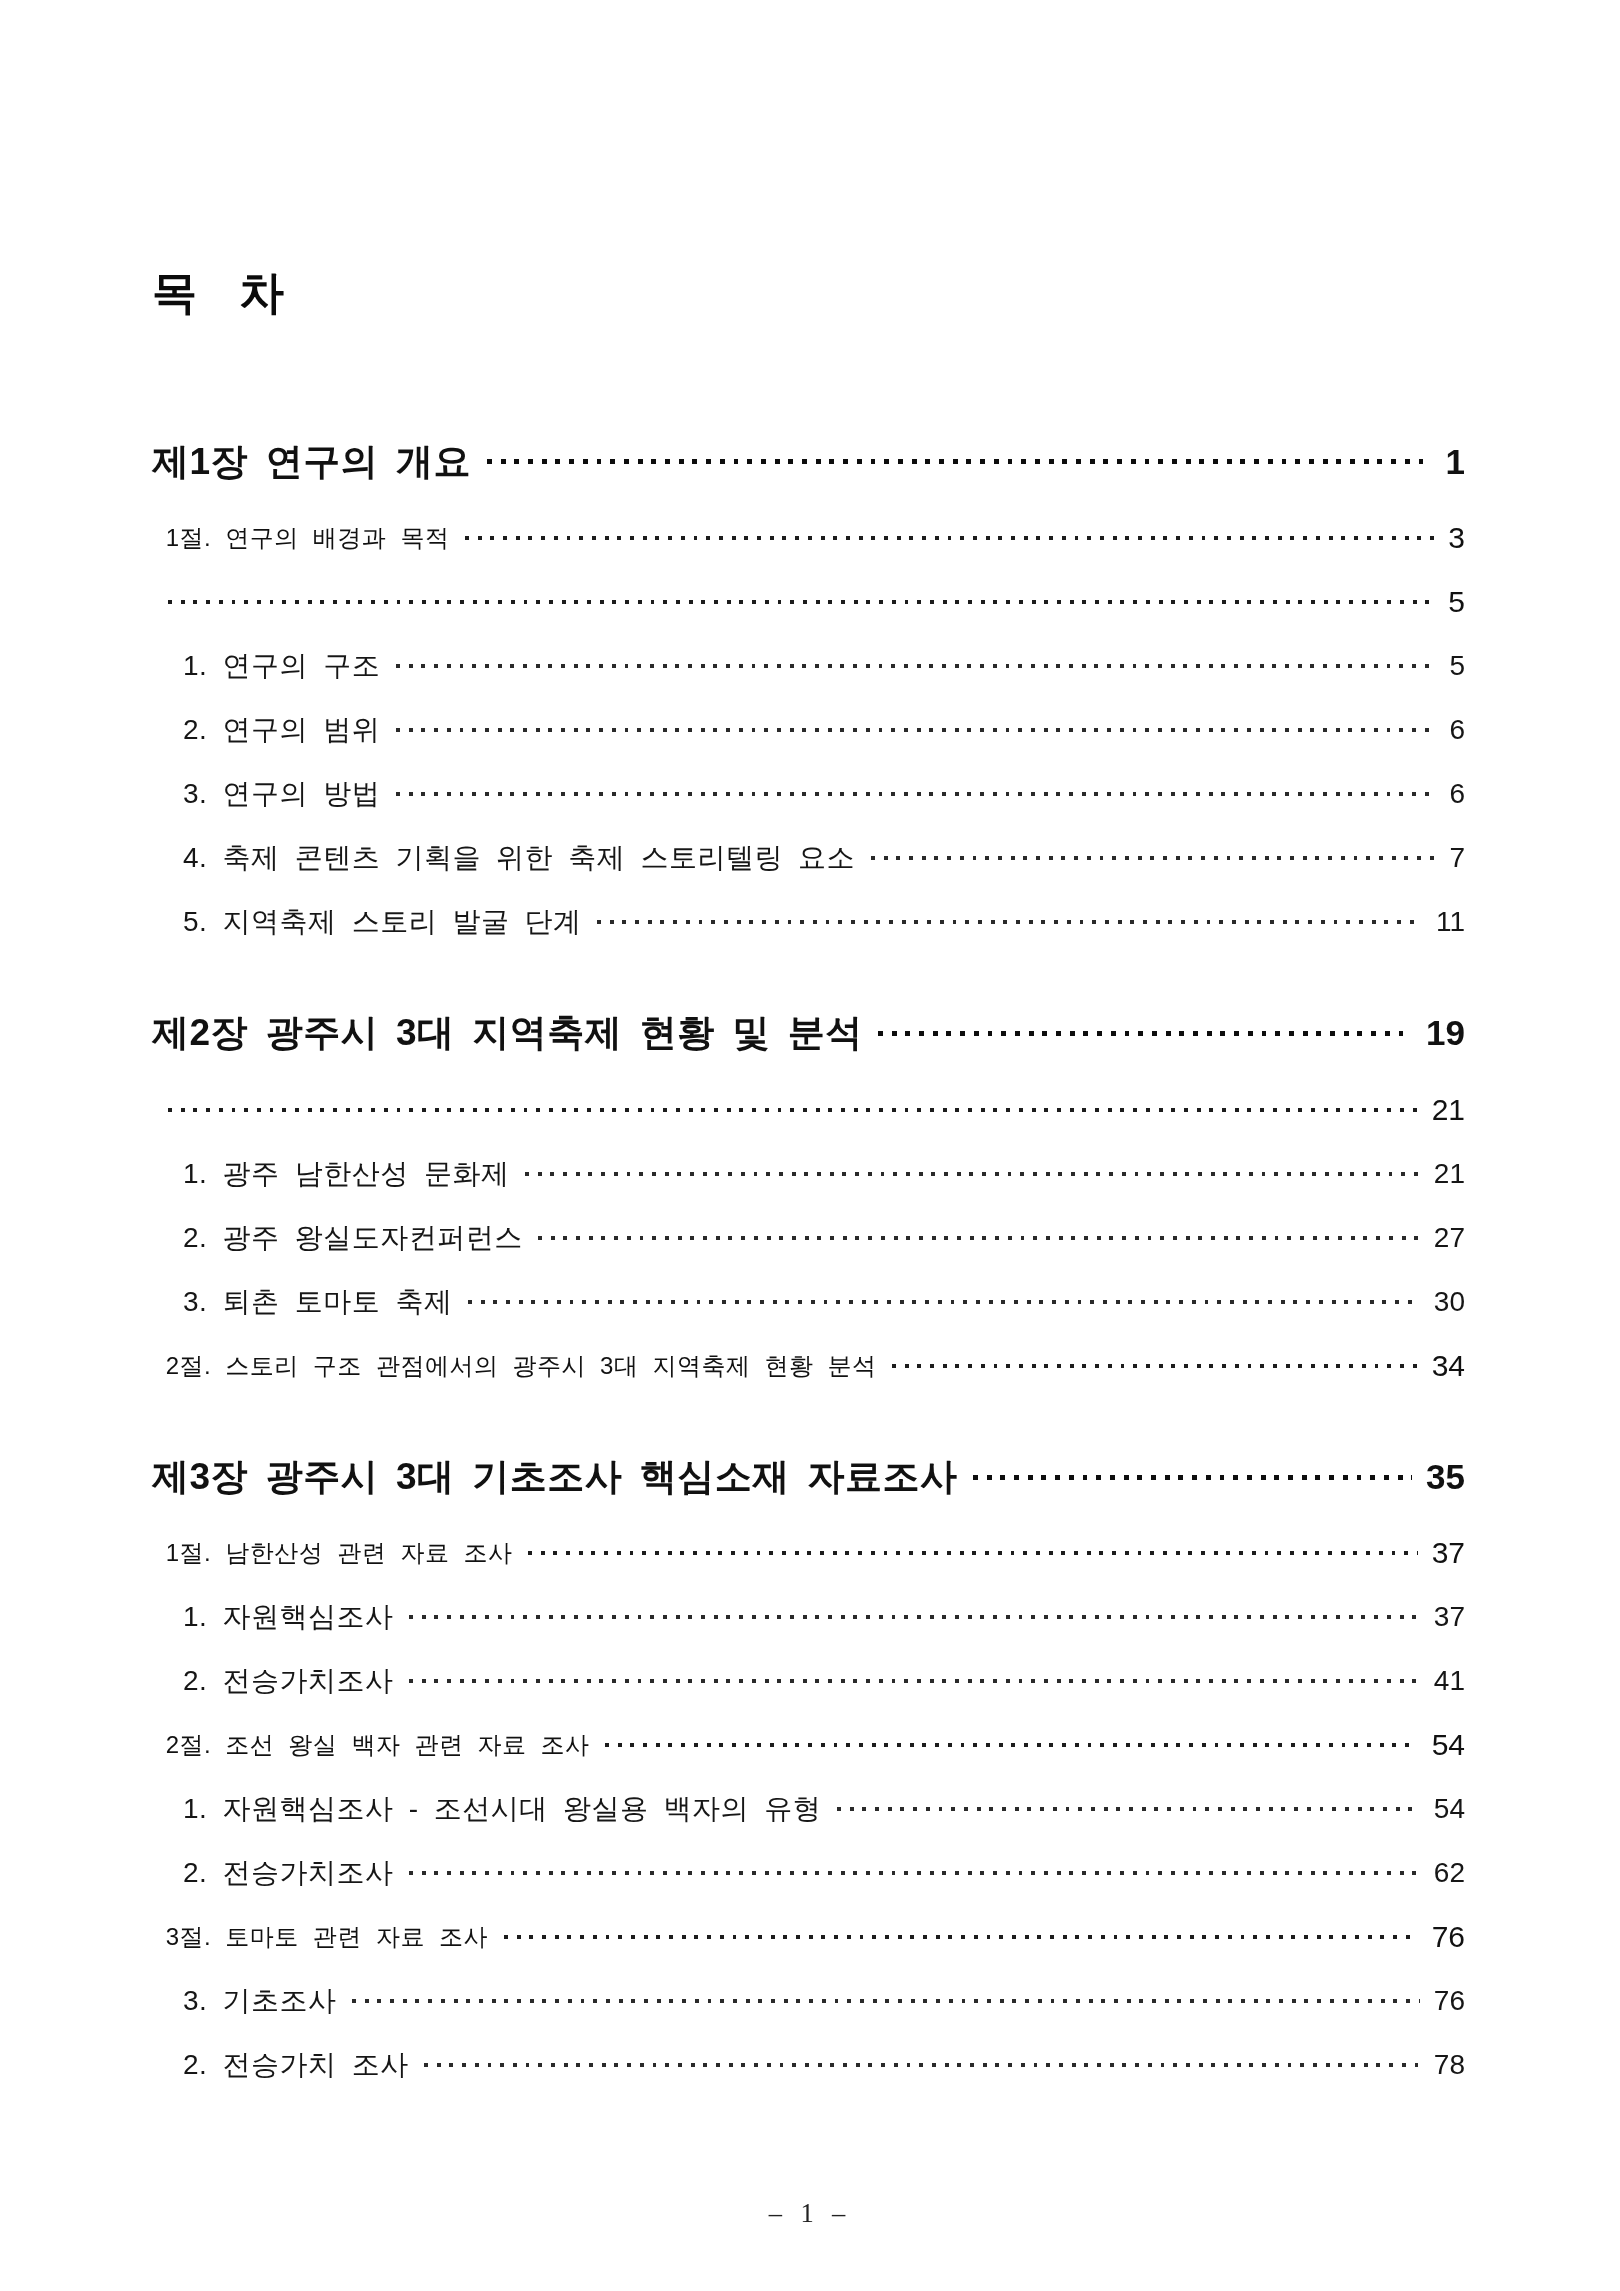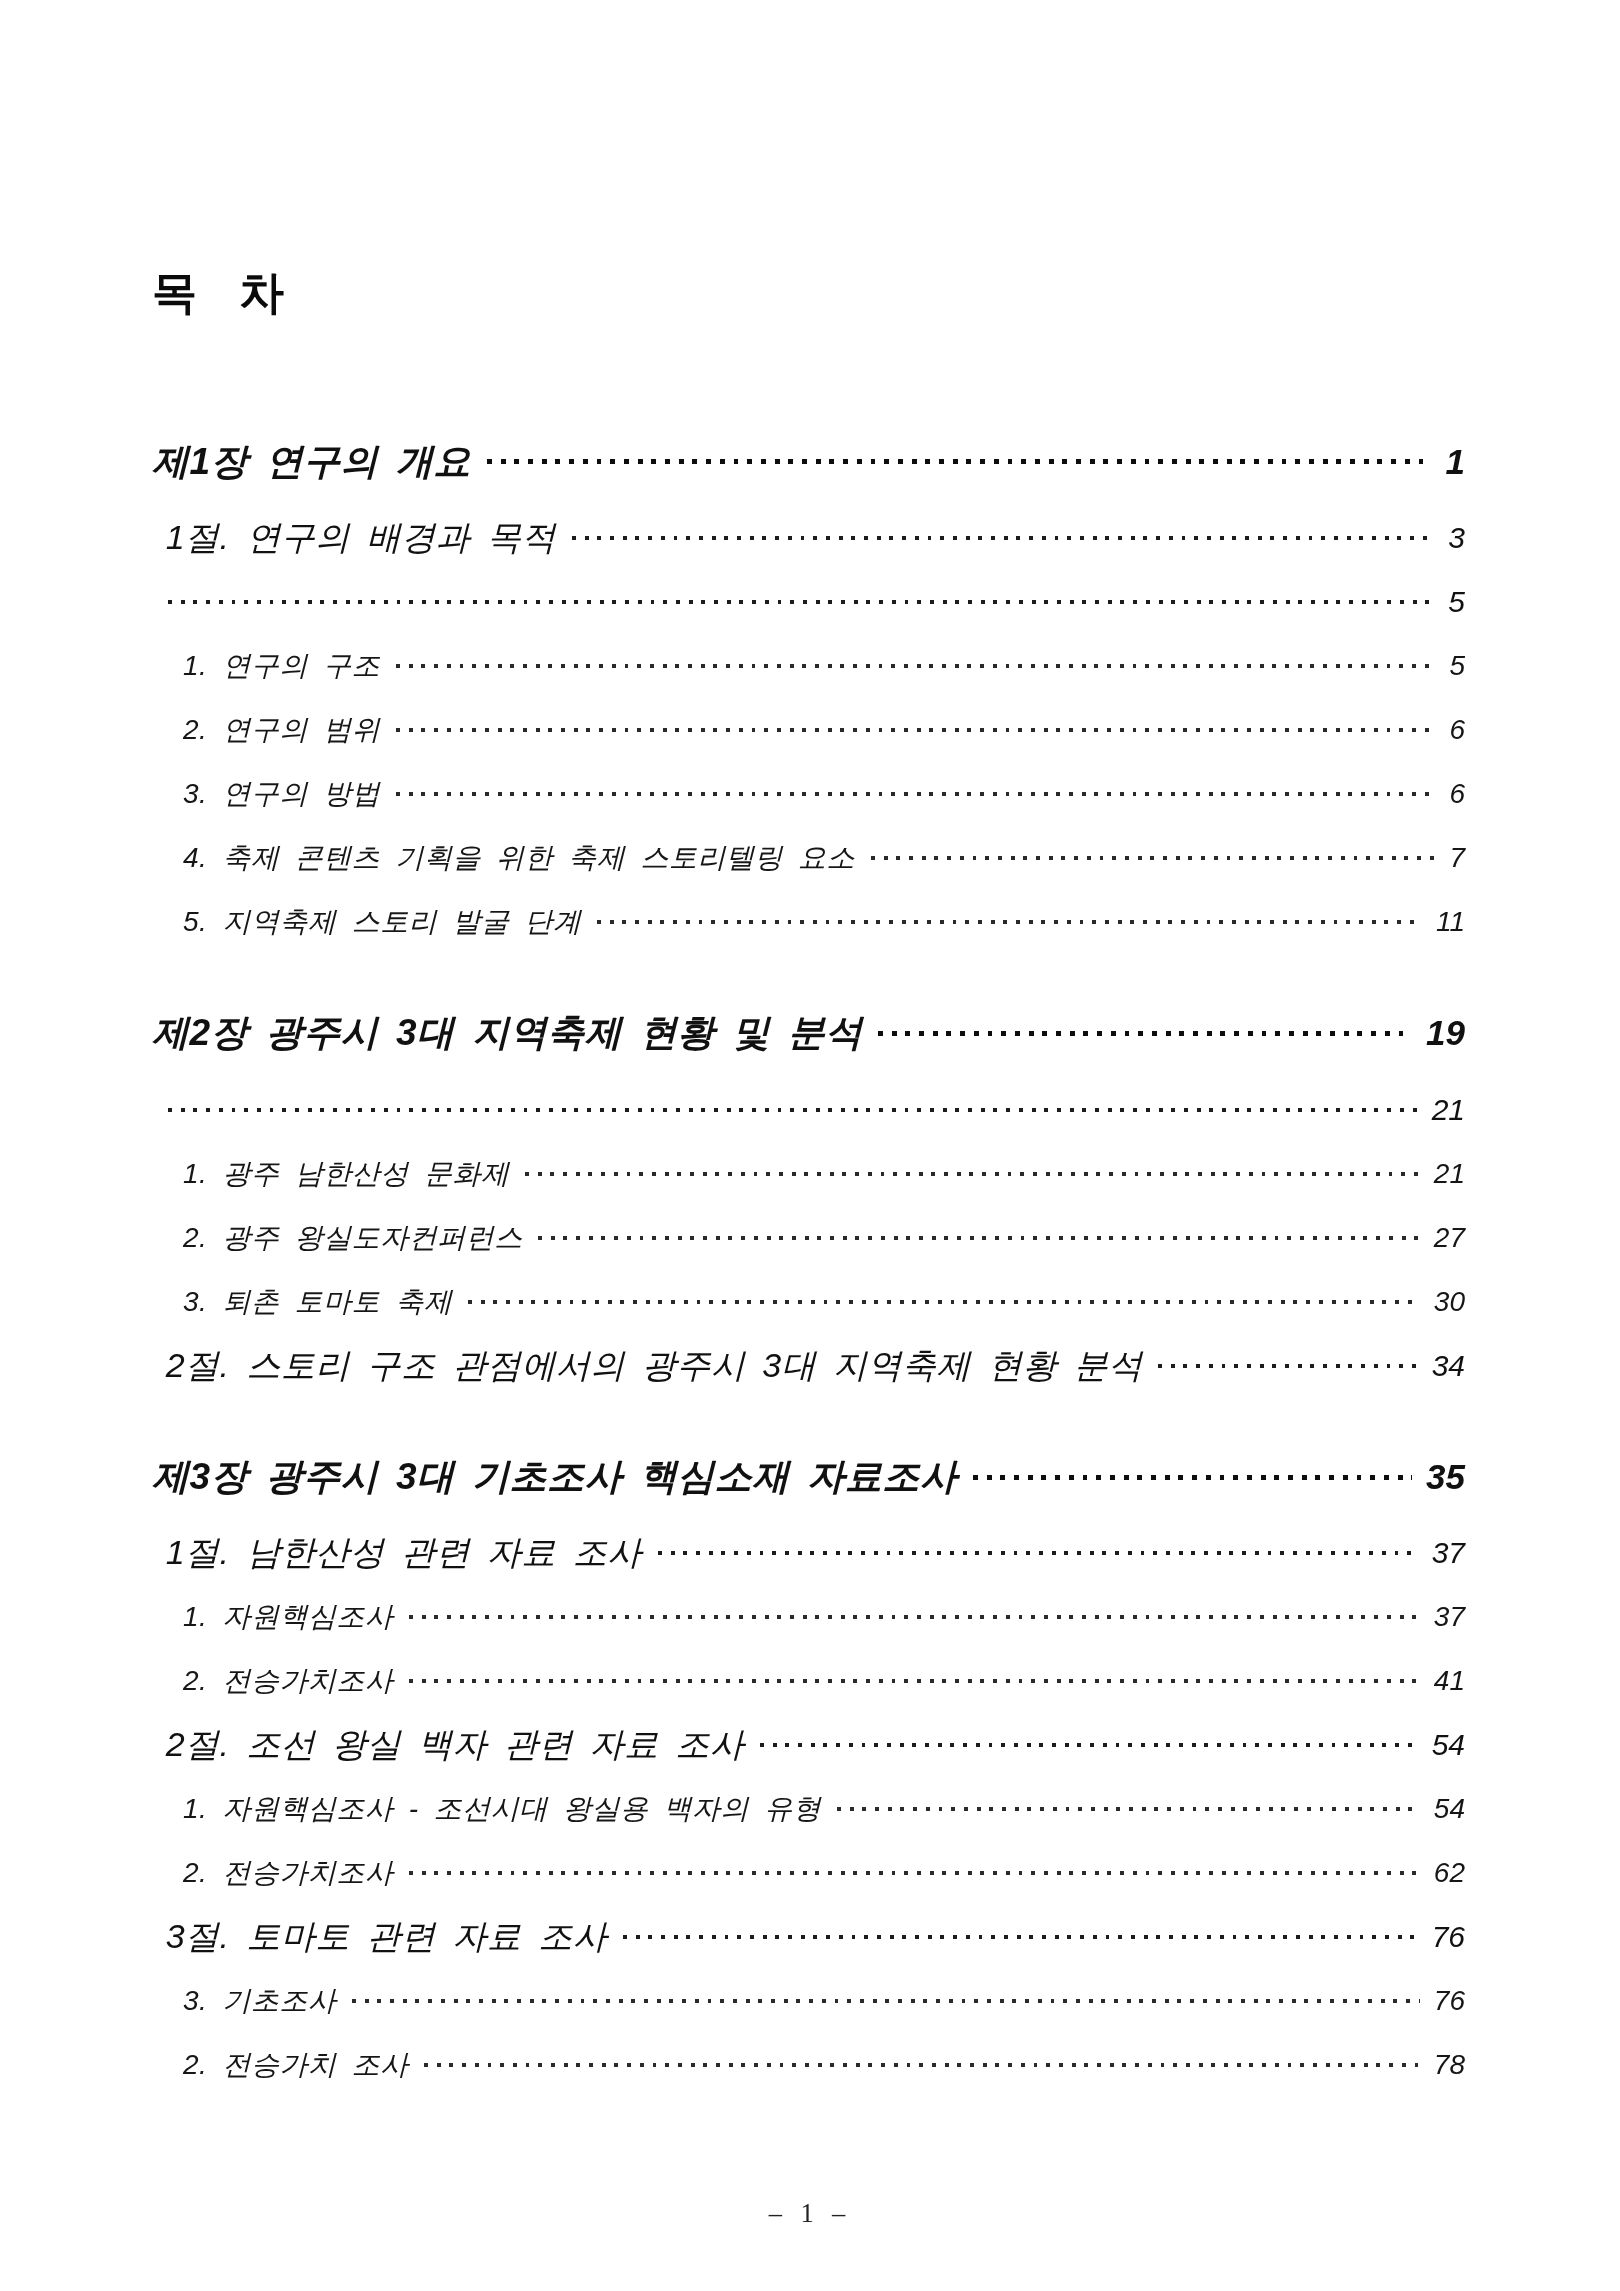--- a/index.html
+++ b/index.html
@@ -18,21 +18,21 @@
   }
   .doc-title {
     text-align: left;
     font-size: 45px;
     font-weight: bold;
     letter-spacing: 9.8px;
     color: #0b0b0b;
     margin: 0 0 102px 0;
     word-spacing: 9.8px;
   }
-  .toc { display: block; font-style: italic; }
+  .toc { display: block; }
   .row {
     display: flex;
     align-items: center;
     height: 64px;
     word-spacing: 6.9px;
     white-space: nowrap;
   }
   .row .label { flex: 0 0 auto; letter-spacing: 0.5px; }
   .row .leader {
     flex: 1 1 auto;
@@ -48,21 +48,21 @@
     margin-bottom: 7.8px;
     font-weight: bold;
   }
   .row--chapter .label { font-size: 37px; }
   .row--chapter .leader {
     height: 4.9px;
     background: repeating-linear-gradient(to right, #0d0d0d 0 4.9px, transparent 4.9px 13.7px);
   }
   .row--chapter .pagenum { font-size: 35px; }
 
-  .row--section .label { font-size: 34px; padding-left: 13.7px; text-align: right; }
+  .row--section .label { font-size: 24px; padding-left: 13.7px; text-align: right; }
   .row--section .pagenum { font-size: 30px; }
 
   .row--item .label { font-size: 28px; padding-left: 31px; color: #161616; }
   .row--item .leader {
     background: repeating-linear-gradient(to right, #2a2a2a 0 3.9px, transparent 3.9px 12.7px);
   }
   .row--item .pagenum { font-size: 28px; color: #161616; }
 
   .footer {
     position: absolute;

